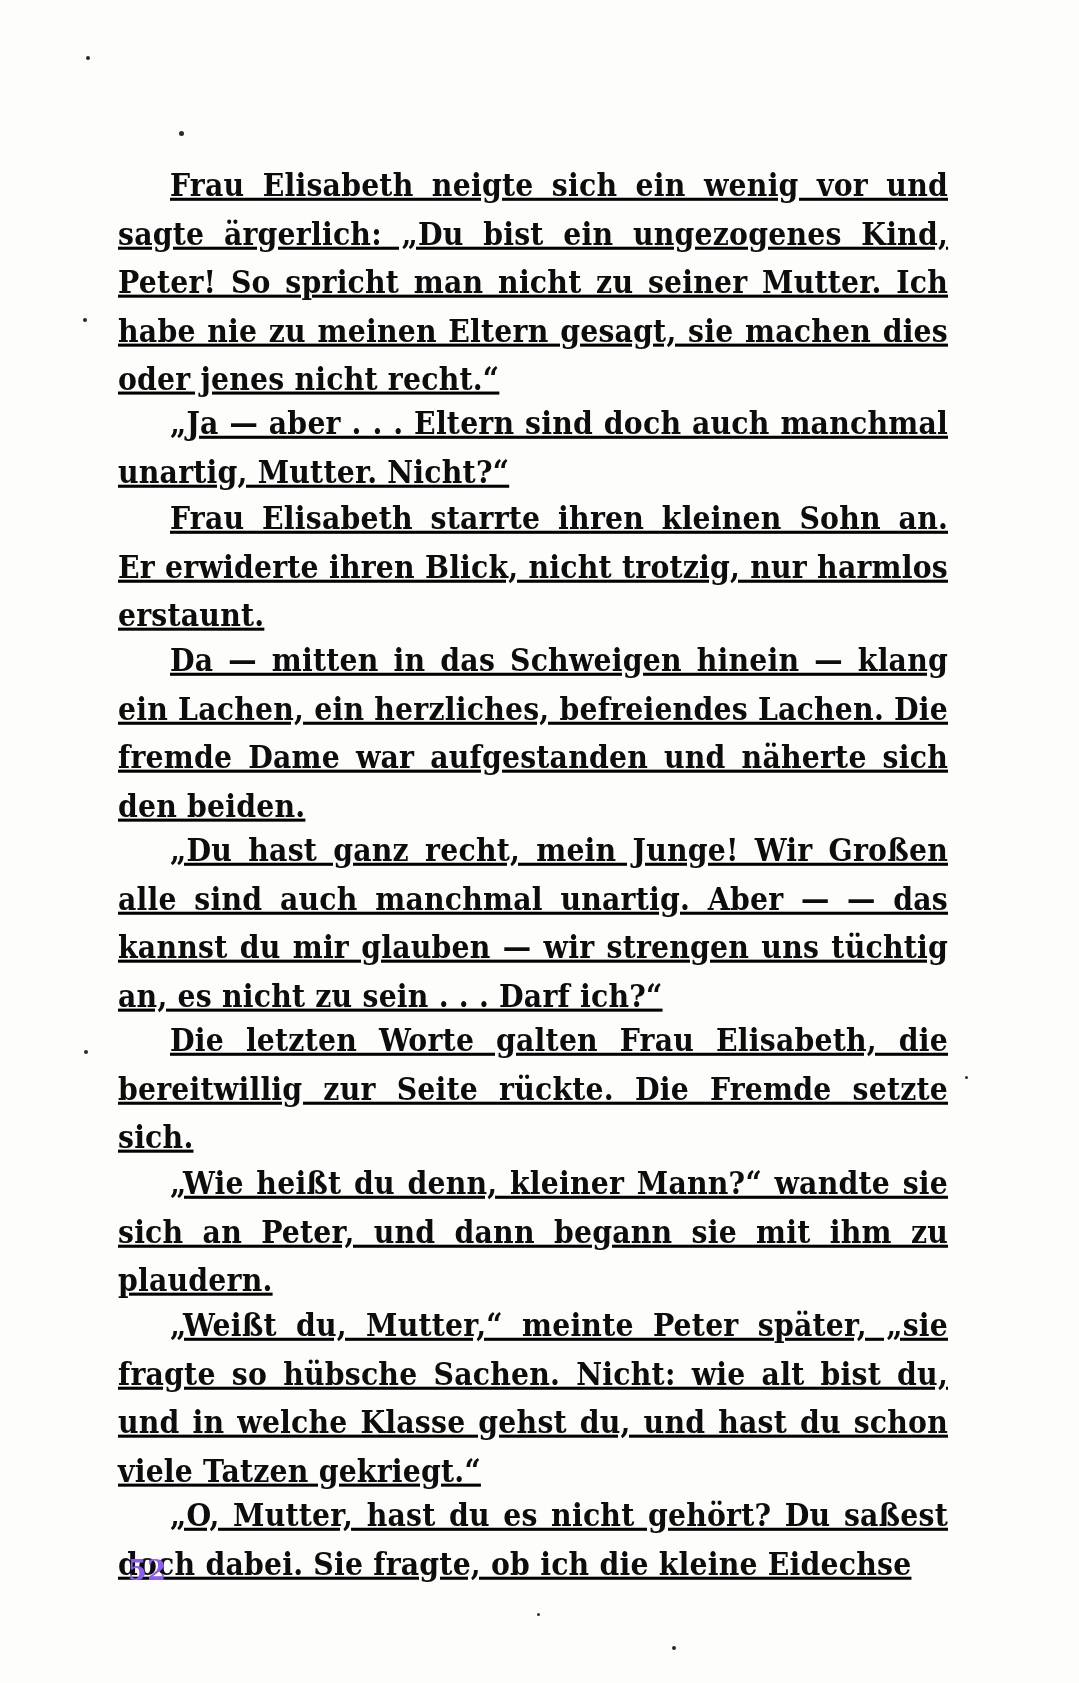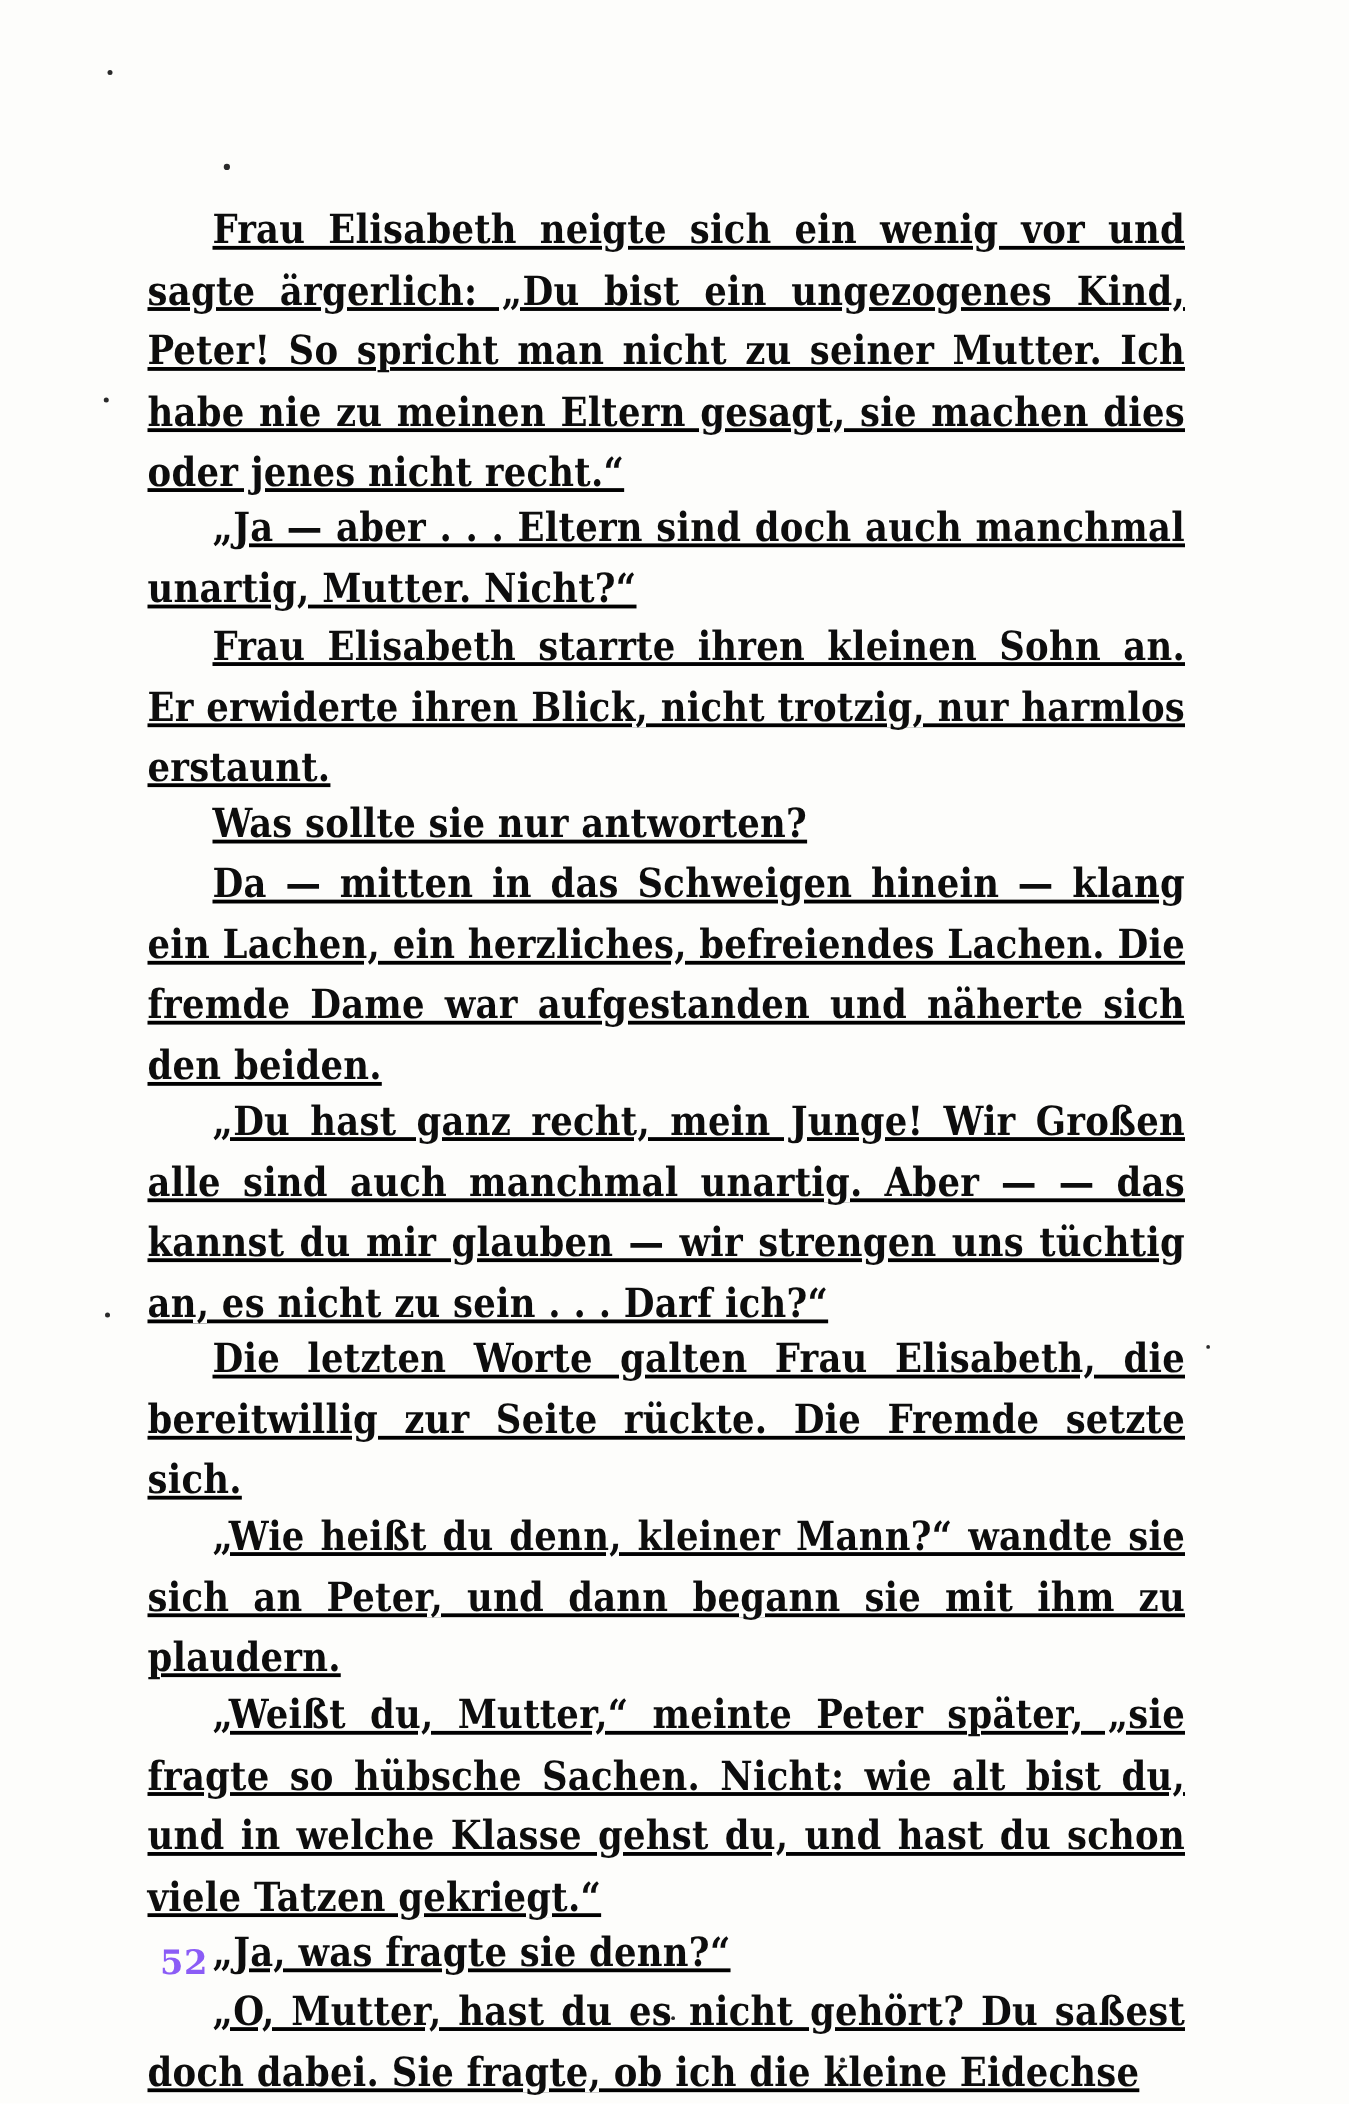--- a/index.html
+++ b/index.html
@@ -94,24 +94,22 @@
   <span class="speck speck-b"></span>
   <span class="speck speck-c"></span>
   <span class="speck speck-g"></span>
   <span class="speck speck-f"></span>
   <span class="speck speck-e"></span>
 
   <div class="text-block">
     <p class="para first">Frau Elisabeth neigte sich ein wenig vor und sagte ärgerlich: „Du bist ein ungezogenes Kind, Peter! So spricht man nicht zu seiner Mutter. Ich habe nie zu meinen Eltern gesagt, sie machen dies oder jenes nicht recht.“</p>
     <p class="para">„Ja — aber . . . Eltern sind doch auch manchmal unartig, Mutter. Nicht?“</p>
     <p class="para">Frau Elisabeth starrte ihren kleinen Sohn an. Er erwiderte ihren Blick, nicht trotzig, nur harmlos erstaunt.</p>
-    <p class="para">Was sollte sie nur antworten?</p>
     <p class="para">Da — mitten in das Schweigen hinein — klang ein Lachen, ein herzliches, befreiendes Lachen. Die fremde Dame war aufgestanden und näherte sich den beiden.</p>
     <p class="para">„Du hast ganz recht, mein Junge! Wir Großen alle sind auch manchmal unartig. Aber — — das kannst du mir glauben — wir strengen uns tüchtig an, es nicht zu sein . . . Darf ich?“</p>
     <p class="para">Die letzten Worte galten Frau Elisabeth, die bereitwillig zur Seite rückte. Die Fremde setzte sich.</p>
     <p class="para">„Wie heißt du denn, kleiner Mann?“ wandte sie sich an Peter, und dann begann sie mit ihm zu plaudern.</p>
     <p class="para">„Weißt du, Mutter,“ meinte Peter später, „sie fragte so hübsche Sachen. Nicht: wie alt bist du, und in welche Klasse gehst du, und hast du schon viele Tatzen gekriegt.“</p>
-    <p class="para">„Ja, was fragte sie denn?“</p>
     <p class="para">„O, Mutter, hast du es nicht gehört? Du saßest doch dabei. Sie fragte, ob ich die kleine Eidechse</p>
   </div>
 
   <div class="page-number">52</div>
 </div>
 
 </body></html>

